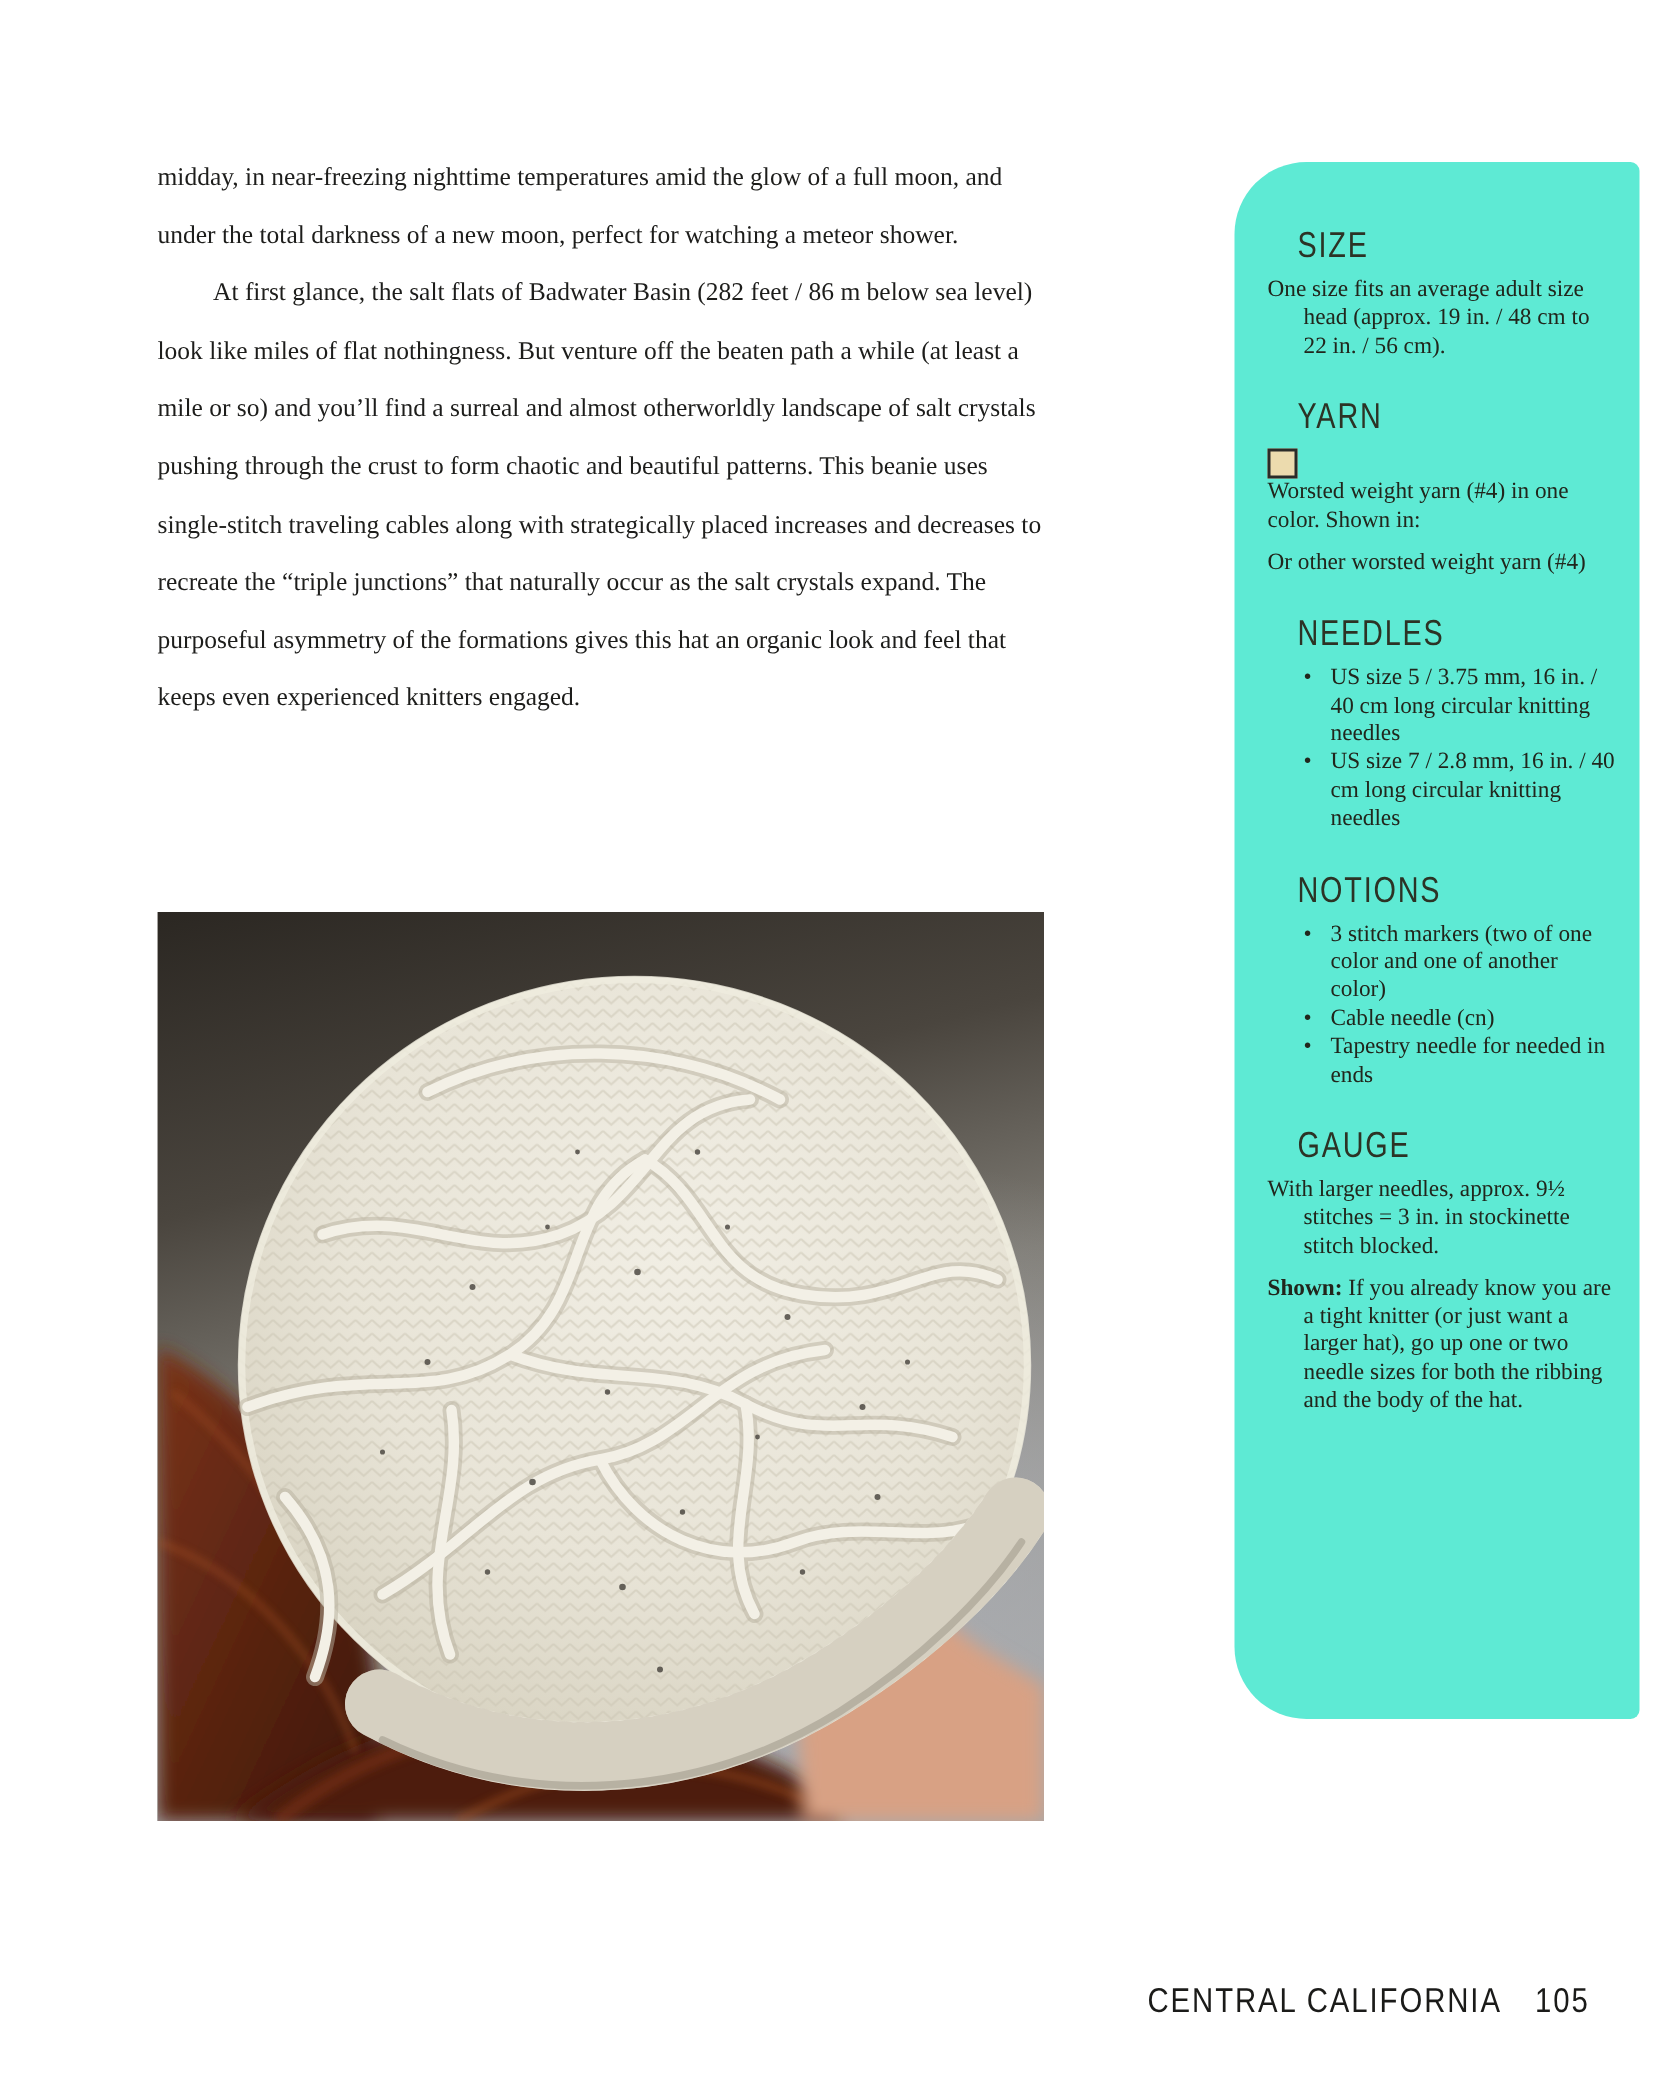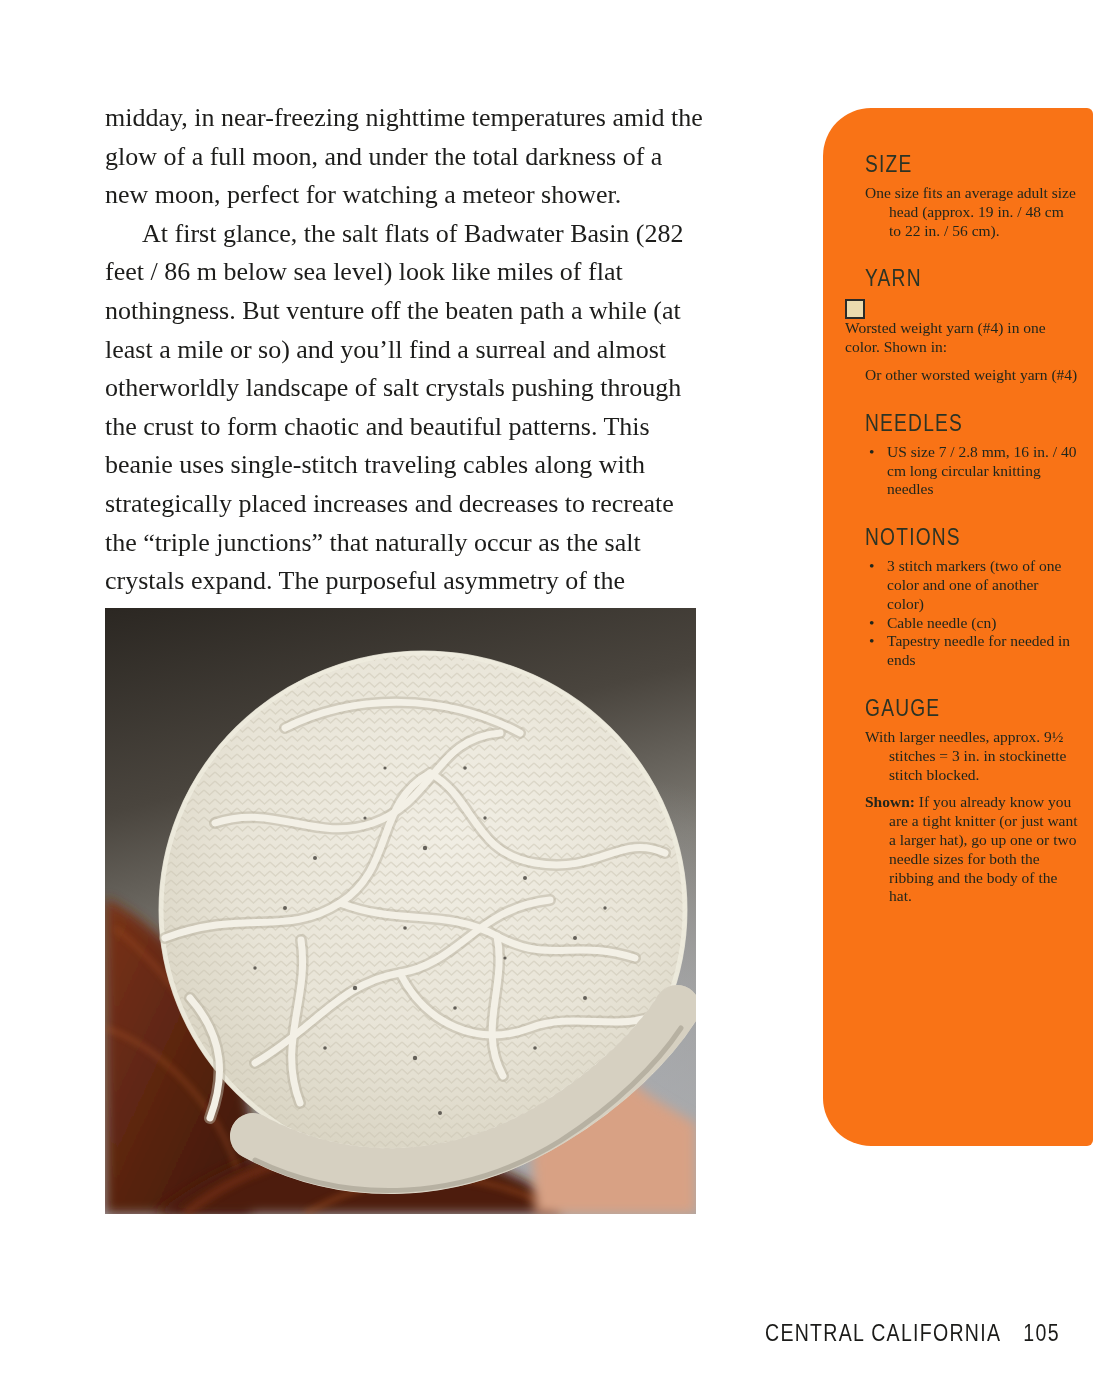--- a/index.html
+++ b/index.html
@@ -3,53 +3,52 @@
 <meta charset="utf-8">
 <style>
   * { margin:0; padding:0; box-sizing:border-box; }
   html,body { width:1107px; height:1391px; background:#ffffff; overflow:hidden; }
   body { position:relative; font-family:"Liberation Serif", serif; }
 
   
   .main-text {
     position:absolute; left:105px; top:99px; width:602px;
     font-family:"Liberation Serif", serif;
-    font-size:26px; line-height:38.6px; color:#1d1d1b;
+    font-size:17px; line-height:38.6px; color:#1d1d1b;
     text-align:left;
   }
   .main-text p { margin:0; }
   .main-text p.indent { text-indent:37px; }
 
   
   .photo {
     position:absolute; left:105px; top:608px; width:591px; height:606px;
     overflow:hidden; background:#6e6a64;
   }
   .photo svg { display:block; }
 
   
   .sidebar {
     position:absolute; left:823px; top:108px; width:270px; height:1038px;
-    background:#f97316;
+    background:#5eead4;
     border-radius:48px 6px 6px 48px;
     padding:42px 14px 0 22px;
     color:#21261c;
   }
   .sb-section { margin-bottom:24px; }
   .sb-h {
     font-family:"Liberation Sans", sans-serif;
     font-size:24px; font-weight:500; letter-spacing:1.5px;
     color:#2c3325;
     transform:scaleX(0.8); transform-origin:left center;
     margin:0 0 6px 20px; white-space:nowrap;
   }
   .sb-text {
     font-family:"Liberation Serif", serif;
     font-size:15.5px; line-height:18.8px;
-    margin-left:20px;
   }
   .hang { padding-left:24px; text-indent:-24px; }
   .sb-gap { margin-top:9px; }
 
   .yarn-row { display:flex; align-items:flex-start; margin-left:0;flex-direction:column; }
   .swatch {
     width:20px; height:20px; flex:none;
     background:#ecdbae; border:2px solid #2b2b28;
     margin:1px 8px 0 0;
   }
@@ -206,20 +205,21 @@
     <div class="yarn-row">
       <span class="swatch"></span>
       <p class="sb-text" style="margin-left:0">Worsted weight yarn (#4) in one color. Shown in:</p>
     </div>
     <p class="sb-text hang sb-gap">Or other worsted weight yarn (#4)</p>
   </section>
 
   <section class="sb-section">
     <h3 class="sb-h">NEEDLES</h3>
     <ul class="sb-list sb-text" style="margin-left:20px">
+      <li>US size 5 / 3.75 mm, 16 in. / 40 cm long circular knitting needles</li>
       <li>US size 7 / 2.8 mm, 16 in. / 40 cm long circular knitting needles</li>
     </ul>
   </section>
 
   <section class="sb-section">
     <h3 class="sb-h">NOTIONS</h3>
     <ul class="sb-list sb-text" style="margin-left:20px">
       <li>3 stitch markers (two of one color and one of another color)</li>
       <li>Cable needle (cn)</li>
       <li>Tapestry needle for needed in ends</li>

